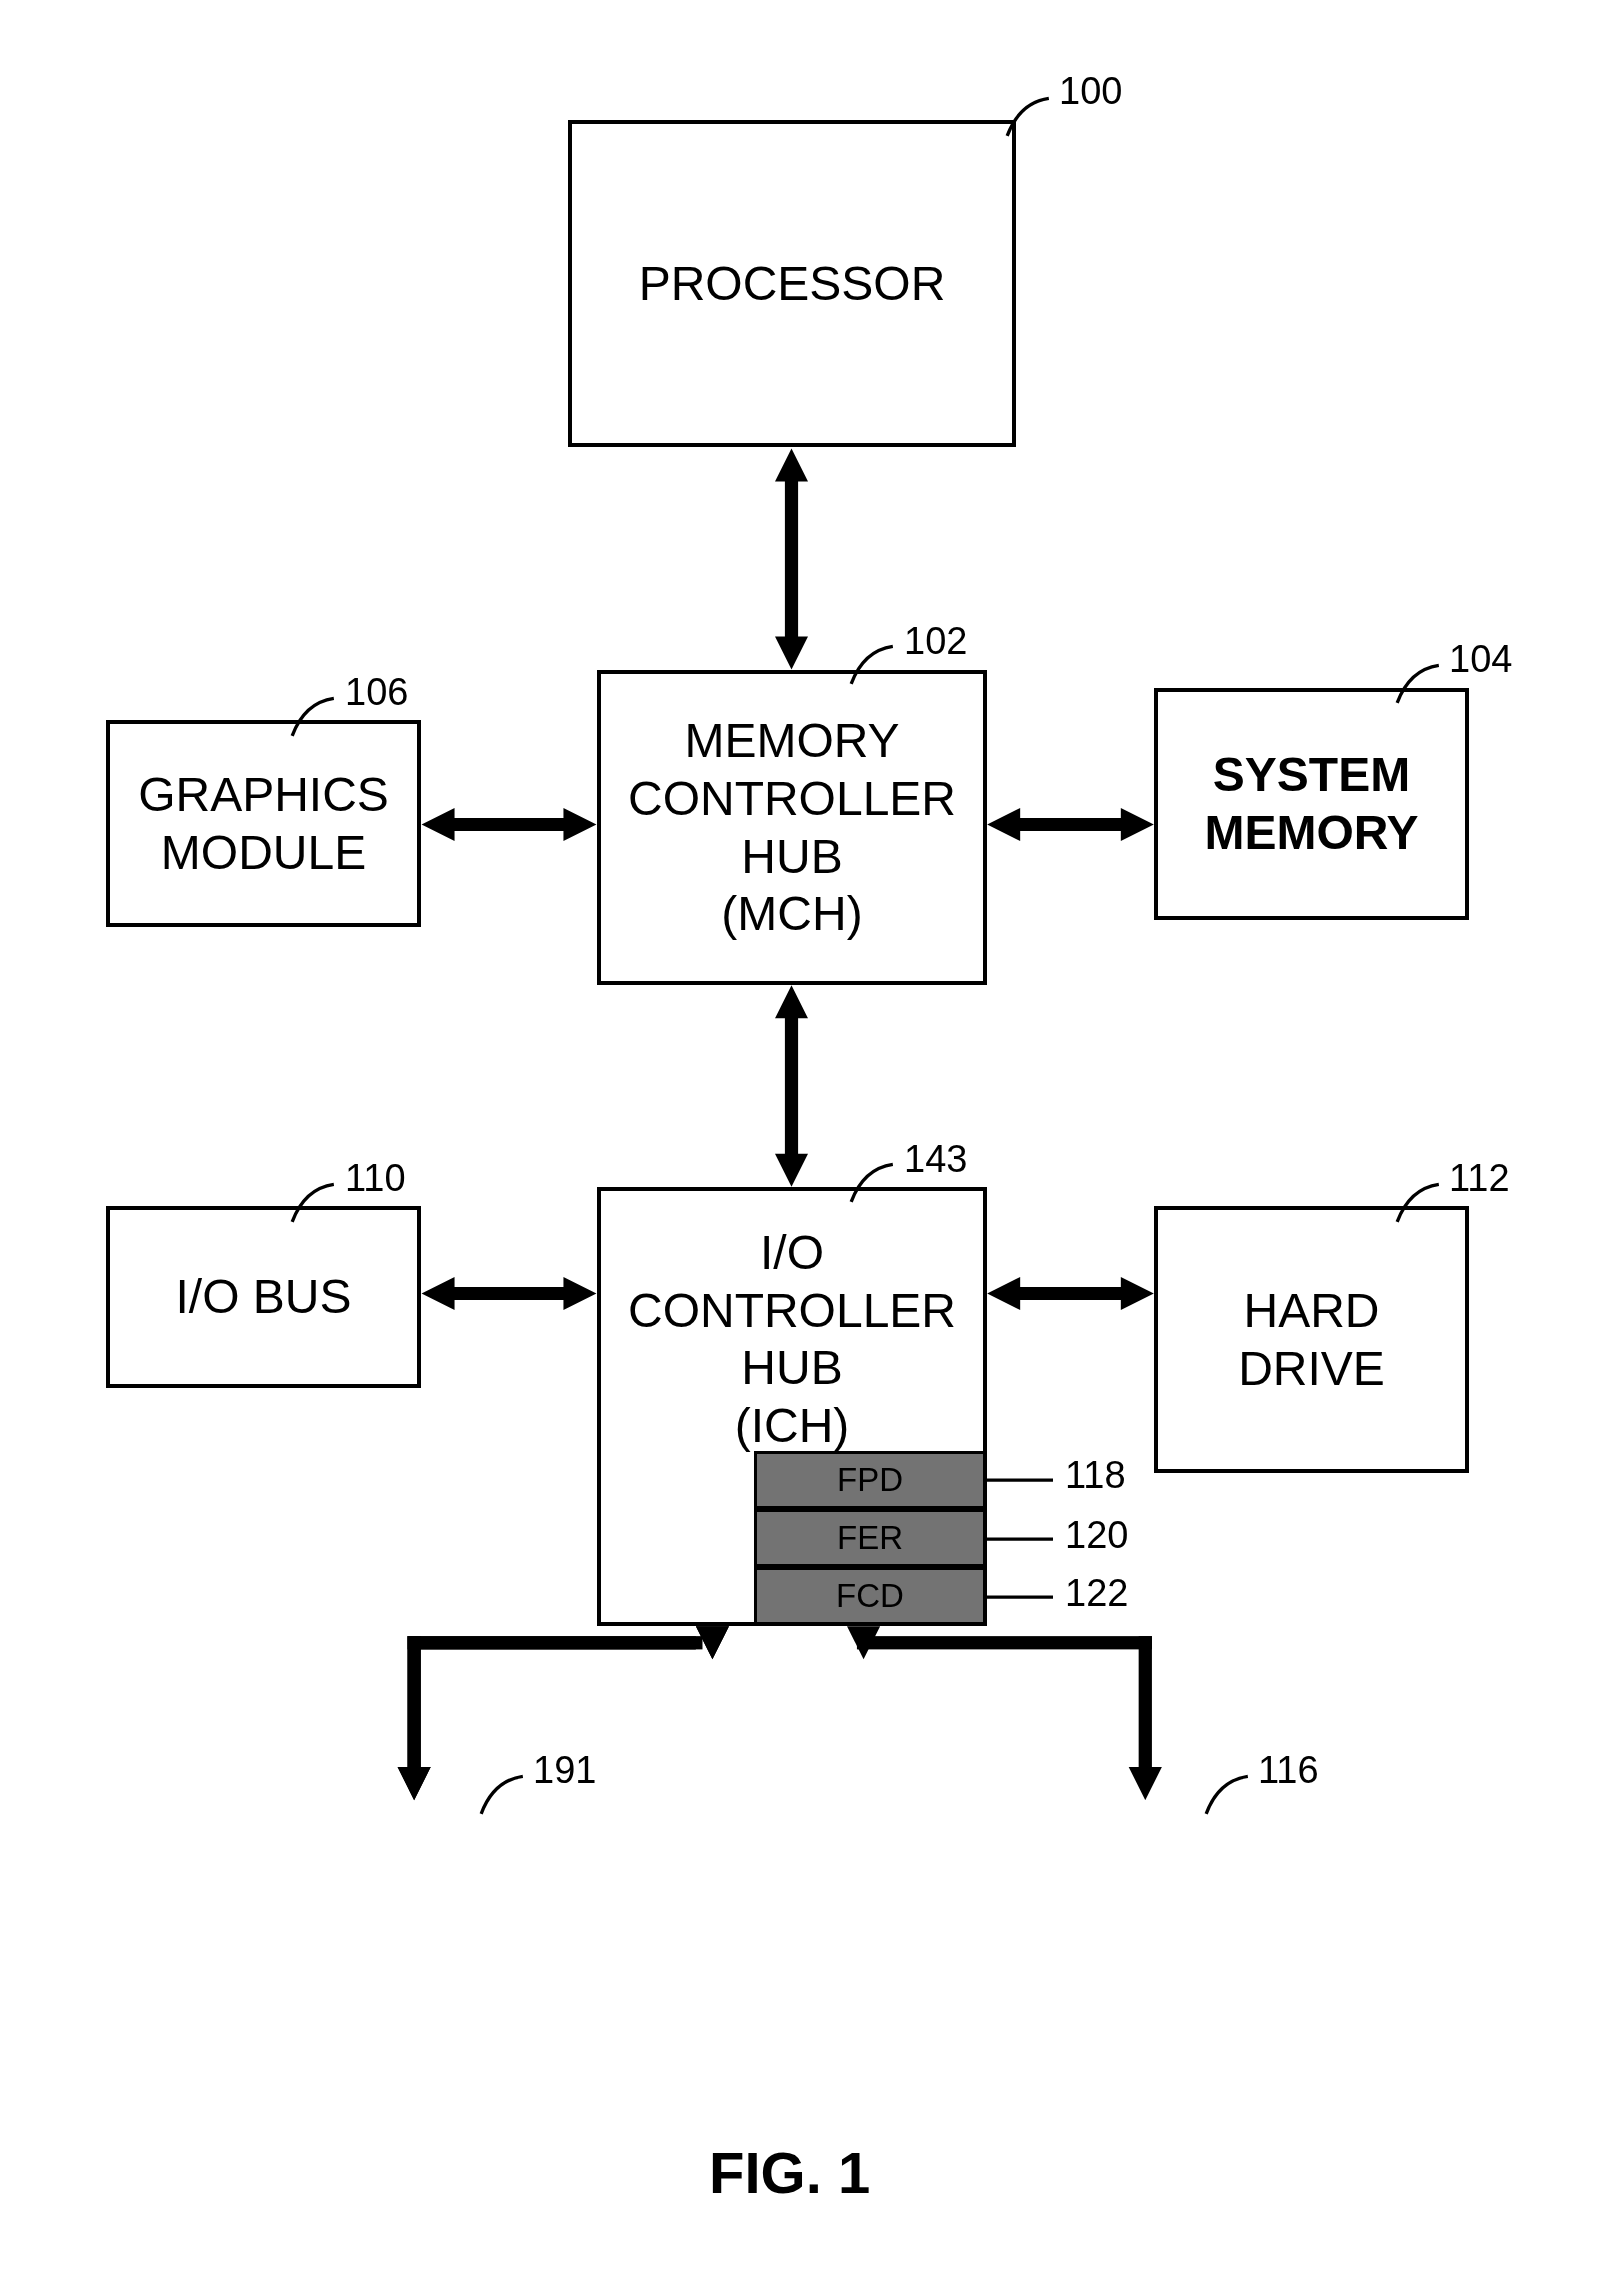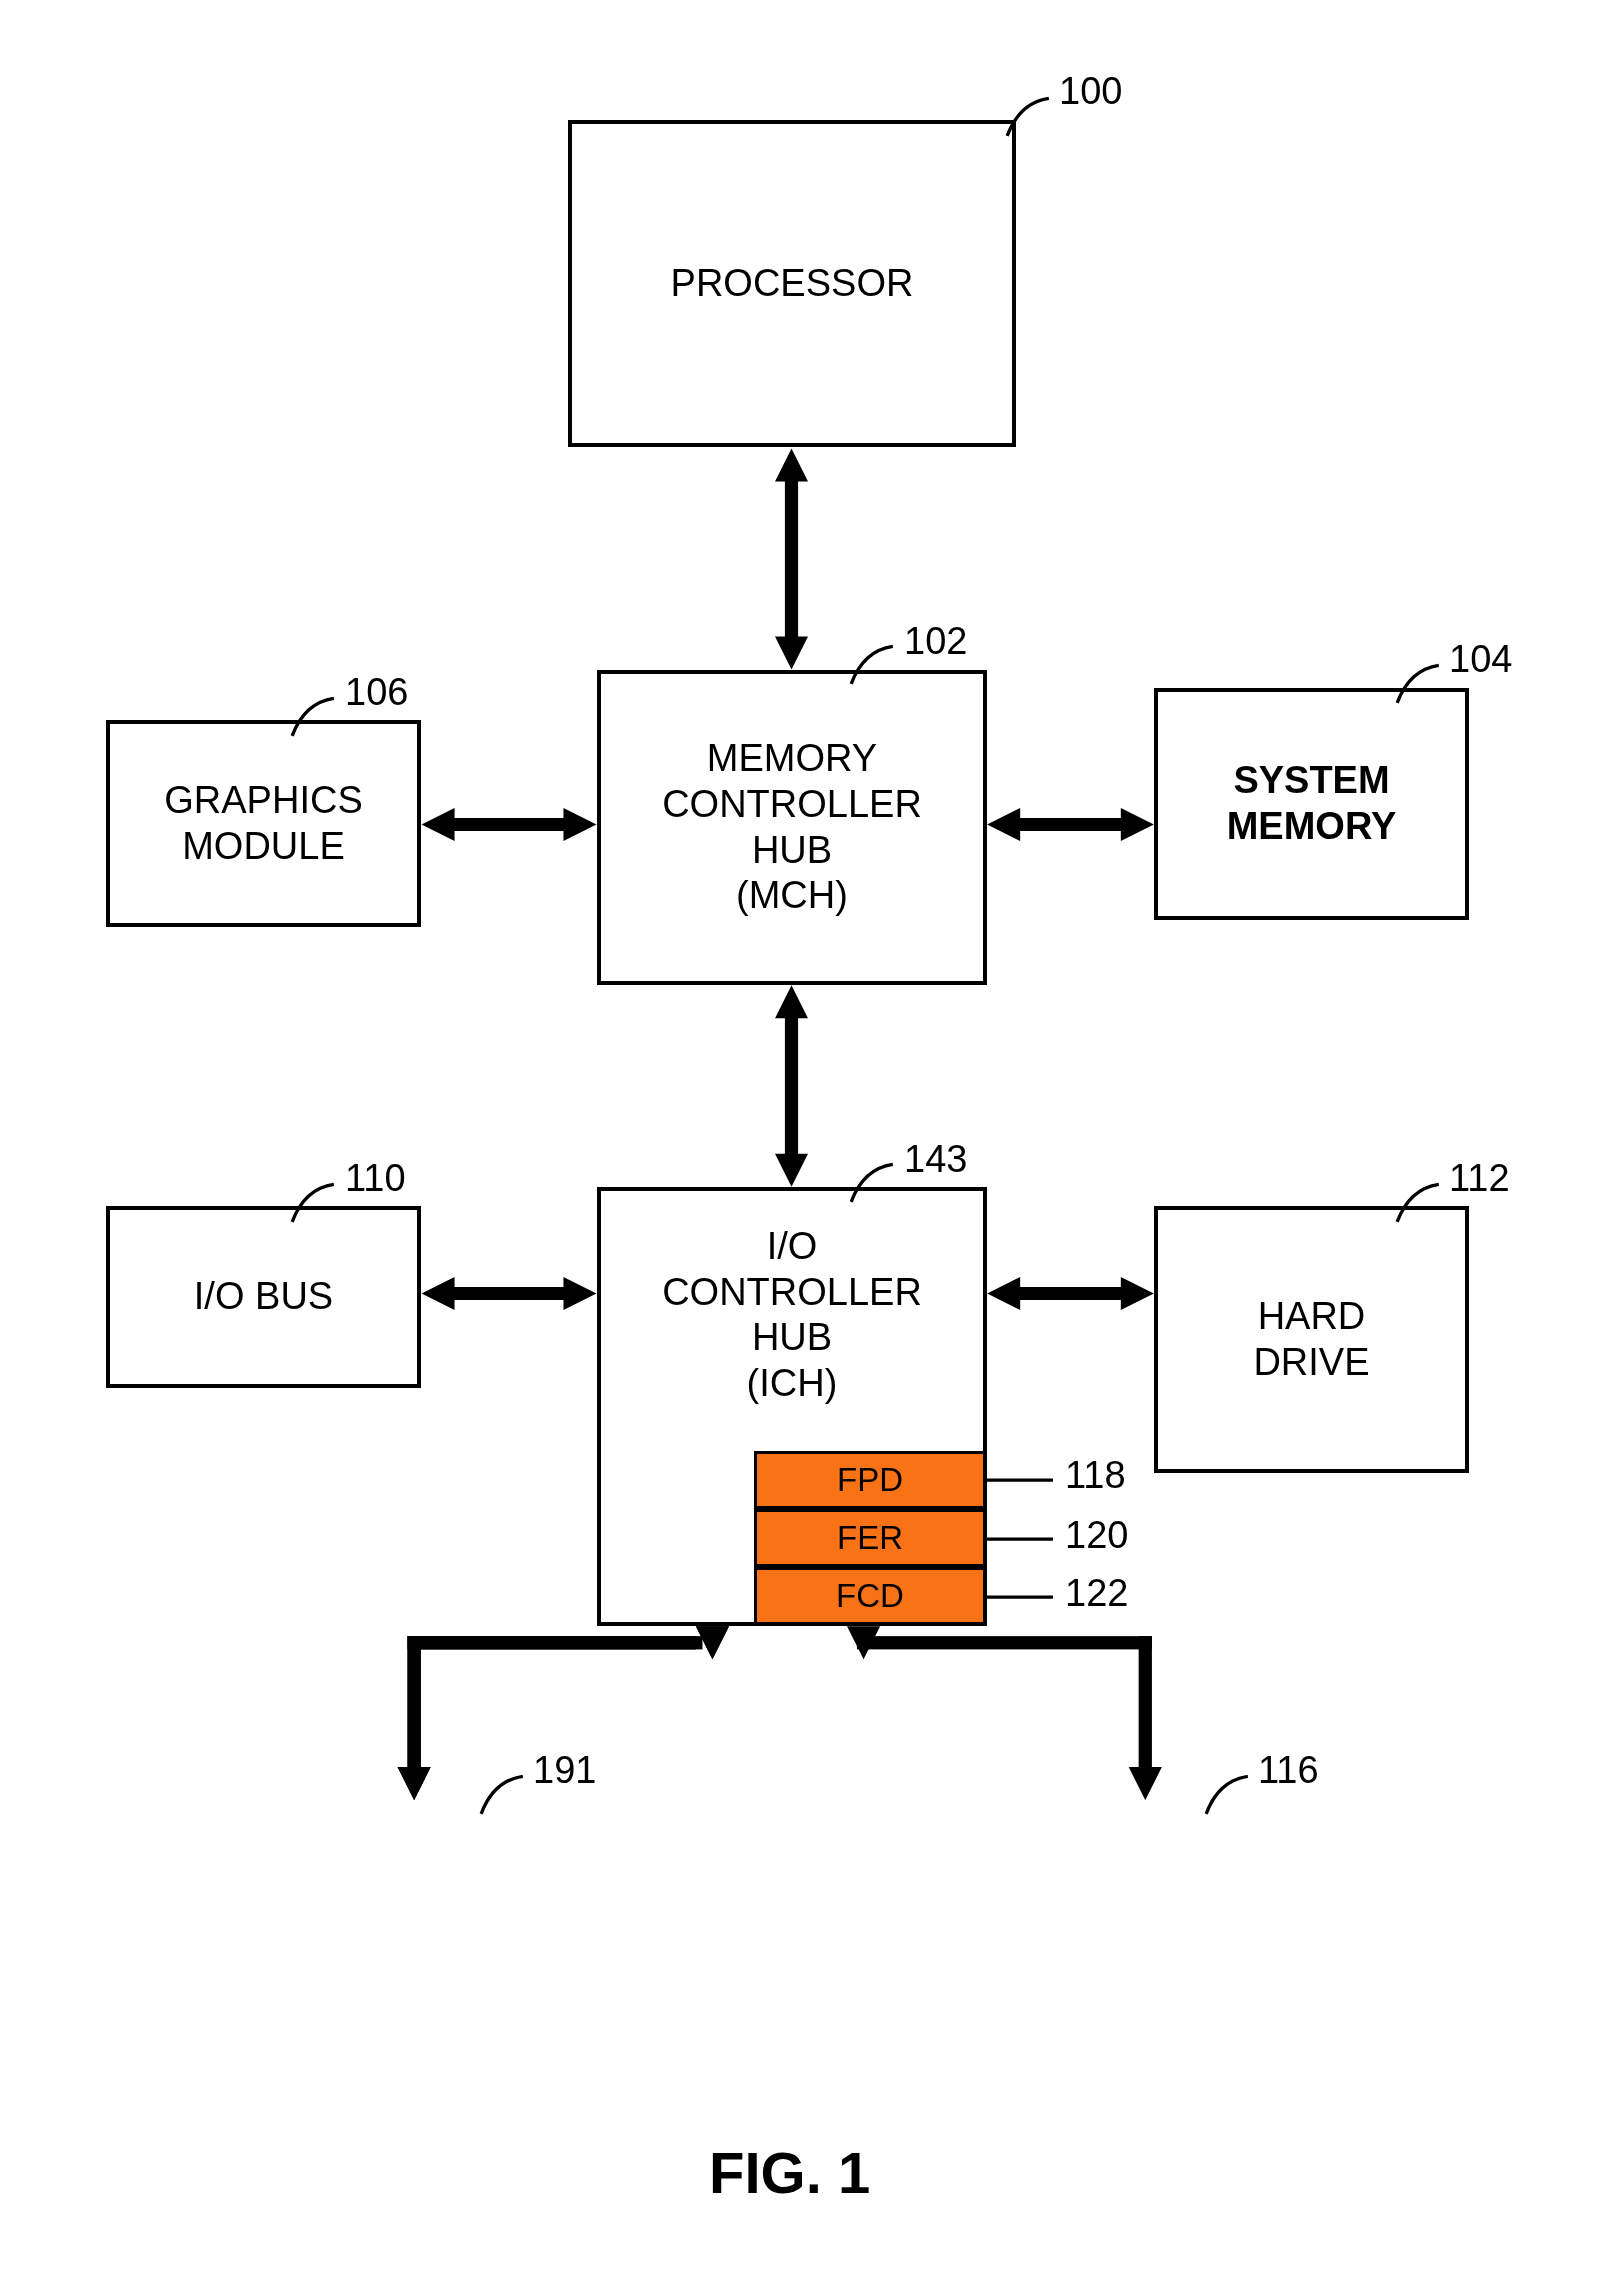--- a/index.html
+++ b/index.html
@@ -14,29 +14,29 @@
     height: 2295px;
   }
   .box {
     position: absolute;
     border: 4.1px solid #000;
     background: #fff;
     display: flex;
     align-items: center;
     justify-content: center;
     text-align: center;
-    font-size: 38px;
+    font-size: 48px;
     line-height: 1.2;
     padding: 14px;
     box-sizing: border-box;
   }
   .subbox {
     position: absolute;
     border: 3.3px solid #000;
-    background: #f97316;
+    background: #737373;
     display: flex;
     align-items: center;
     justify-content: center;
     font-size: 33px;
     box-sizing: border-box;
   }
   .ref-label {
     position: absolute;
     font-size: 38px;
   }

